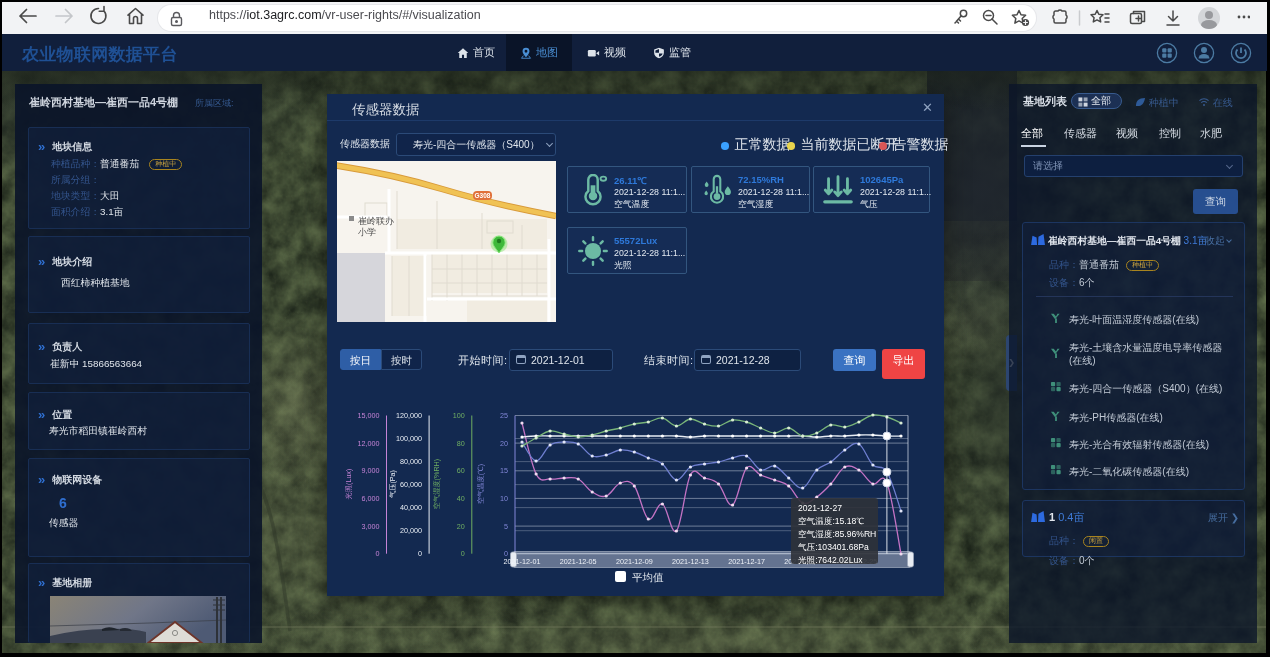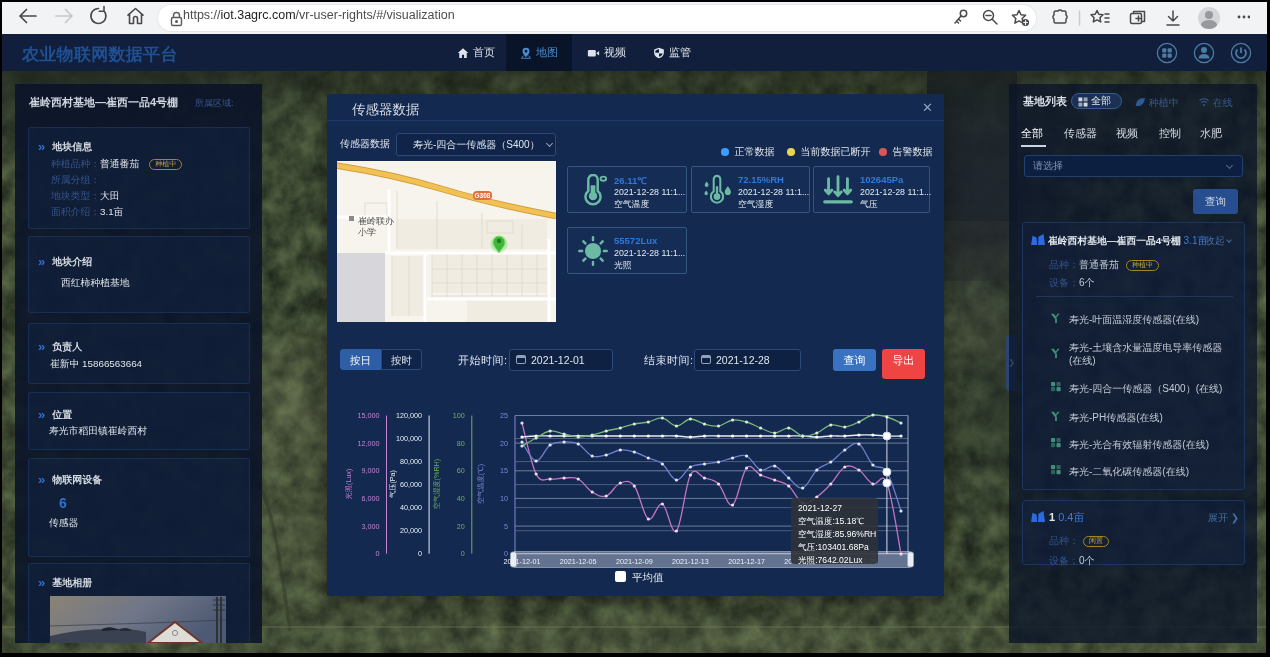--- a/index.html
+++ b/index.html
@@ -29,21 +29,21 @@
   #rp { position:absolute; left:1007px; top:13px; width:248px; height:559px; background:rgba(10,20,41,0.78); }
   .rtab { position:absolute; top:42px; font-size:11px; color:#d8dee6; }
   .ritem { position:absolute; left:13px; width:223px; background:rgba(18,34,66,0.45); border:1px solid #1c3560; border-radius:3px; }
   .srow { position:absolute; left:24px; font-size:10px; color:#c3cbd6; white-space:nowrap; }
   
   #modal { position:absolute; left:325px; top:23px; width:617px; height:502px; background:#132950; box-shadow:0 4px 24px rgba(0,0,0,0.45); }
   #modal .mtitle { position:absolute; left:25px; top:7px; font-size:13.5px; color:#d6dce4; }
   #modal .mx { position:absolute; left:595px; top:6px; font-size:13px; color:#8fa3c0; }
   .mdiv { position:absolute; left:0; top:26px; width:617px; height:1px; background:#1d3a6a; }
   .drop { position:absolute; left:69px; top:39px; width:160px; height:23px; background:#10244a; border:1px solid #2b4a78; border-radius:3px; color:#dfe5ec; font-size:10px; line-height:21px; padding-left:16px; white-space:nowrap; }
-  .leg { position:absolute; top:42px; font-size:10px; color:#dde3ea; white-space:nowrap;margin-top:9px; }
+  .leg { position:absolute; top:42px; font-size:14px; color:#dde3ea; white-space:nowrap; }
   .dot { display:inline-block; width:7.5px; height:7.5px; border-radius:50%; margin-right:6px; position:relative; top:0.5px;}
   .scard { position:absolute; width:120px; height:47px; background:#152c55; border:1px solid #33567f; border-radius:2px; }
   .sval { position:absolute; left:46px; top:7px; font-size:9.5px; font-weight:bold; color:#2e79da; white-space:nowrap; }
   .sdate { position:absolute; left:46px; top:20px; font-size:8.8px; color:#e3e9f0; white-space:nowrap; }
   .slab { position:absolute; left:46px; top:32px; font-size:8.8px; color:#e3e9f0; white-space:nowrap; }
   .btn { position:absolute; font-size:12.5px; color:#fff; text-align:center; border-radius:3px; }
   .dinput { position:absolute; top:255px; height:22px; background:#0e2142; border:1px solid #2b4a78; border-radius:3px; color:#dfe5ec; font-size:10.5px; line-height:20px; }
   .mlab { position:absolute; top:259px; font-size:11px; color:#dfe5ec; letter-spacing:0.5px; }
   .cal { display:inline-block; width:10px; height:9px; border:1px solid #8fa3c0; border-top:3px solid #8fa3c0; border-radius:2px; margin:0 5px 0 6px; }
   .tip { position:absolute; left:464px; top:404px; width:87px; height:66px; background:rgba(47,50,56,0.9); border-radius:3px; color:#fff; font-size:8.6px; line-height:13px; padding:4px 0 0 7px; z-index:5; white-space:nowrap; }
@@ -60,21 +60,21 @@
     <path d="M96.5 6.5 a 7.5 7.5 0 1 0 5.5 2.5 M102 4.5 v 4.8 h -4.8" stroke-width="1.6"></path>
 
     <path d="M126 13.2 L133.5 6.5 L141 13.2 M127.5 12 V21.5 h4 v-5 a2 2 0 0 1 4 0 v5 h4 V12" stroke-width="1.6"></path>
   </svg>
   <div id="urlbar"></div>
   <svg class="abs" style="left:166px;top:8px" width="18" height="18" viewBox="0 0 18 18" fill="none" stroke="#5a5a5e" stroke-width="1.4">
     <rect x="3.5" y="7.5" width="10" height="8" rx="1.5"></rect>
       <path d="M5.5 7.5 v-2 a3 3 0 0 1 6 0 v2"></path>
       <circle cx="8.5" cy="11.5" r="0.8" fill="#5a5a5e"></circle>
   </svg>
-  <div class="url" style="left:181px;">https://<span style="color:#202124">iot.3agrc.com</span>/vr-user-rights/#/visualization</div>
+  <div class="url" style="left:207px;">https://<span style="color:#202124">iot.3agrc.com</span>/vr-user-rights/#/visualization</div>
   <svg class="abs" style="left:948px;top:6px" width="300" height="20" viewBox="0 0 300 20" fill="none" stroke="#4a4a4a" stroke-width="1.5" stroke-linecap="round" stroke-linejoin="round">
 
     <g transform="translate(2,0)">
         <circle cx="11.5" cy="5.5" r="3.2"></circle>
         <path d="M9 8 L3 15 M4.5 13 l2 2 M6.5 11 l2 2"></path>
       </g>
 
     <g transform="translate(31,0)">
         <circle cx="7.5" cy="7.5" r="5"></circle>
         <path d="M11 11 L16 16 M5 7.5 h5"></path>
@@ -637,21 +637,21 @@
           <rect x="1" y="6.6" width="4.6" height="4.6" rx="1" opacity="0.6"></rect>
           <rect x="7" y="6.6" width="4.6" height="4.6" rx="1"></rect>
         </svg>
     <svg class="abs" style="left:27px;top:241px" width="12" height="11" viewBox="0 0 13 12" fill="#3f8f7a">
           <rect x="1" y="1" width="4.6" height="4.6" rx="1"></rect>
           <rect x="7" y="1" width="4.6" height="4.6" rx="1" opacity="0.6"></rect>
           <rect x="1" y="6.6" width="4.6" height="4.6" rx="1" opacity="0.6"></rect>
           <rect x="7" y="6.6" width="4.6" height="4.6" rx="1"></rect>
         </svg>
   </div>
-  <div class="ritem" style="top:416px;height:65px">
+  <div class="ritem" style="top:416px;height:57px">
     <svg class="abs" style="left:8px;top:9px" width="14" height="12" viewBox="0 0 15 13" fill="#2d6ae0">
           <path d="M0 13 L1.5 3 L6 5 L6.5 13 z"></path>
           <path d="M7.5 13 L8 4 L13.5 1 L15 13 z"></path>
         </svg>
     <div class="abs" style="left:26px;top:9px;font-size:11px;font-weight:bold;color:#e2e7ee">1<span style="font-weight:normal;color:#3f7bd8"> 0.4亩</span></div>
     <div class="abs" style="left:185px;top:10px;font-size:10px;color:#466d9f;white-space:nowrap">展开 ❯</div>
     <div class="srow" style="left:26px;top:33px"><span class="lb">品种：</span><span class="badge" style="margin-left:4px">闲置</span></div>
     <div class="srow" style="left:26px;top:53px"><span class="lb">设备：</span>0个</div>
   </div>
 </div>

